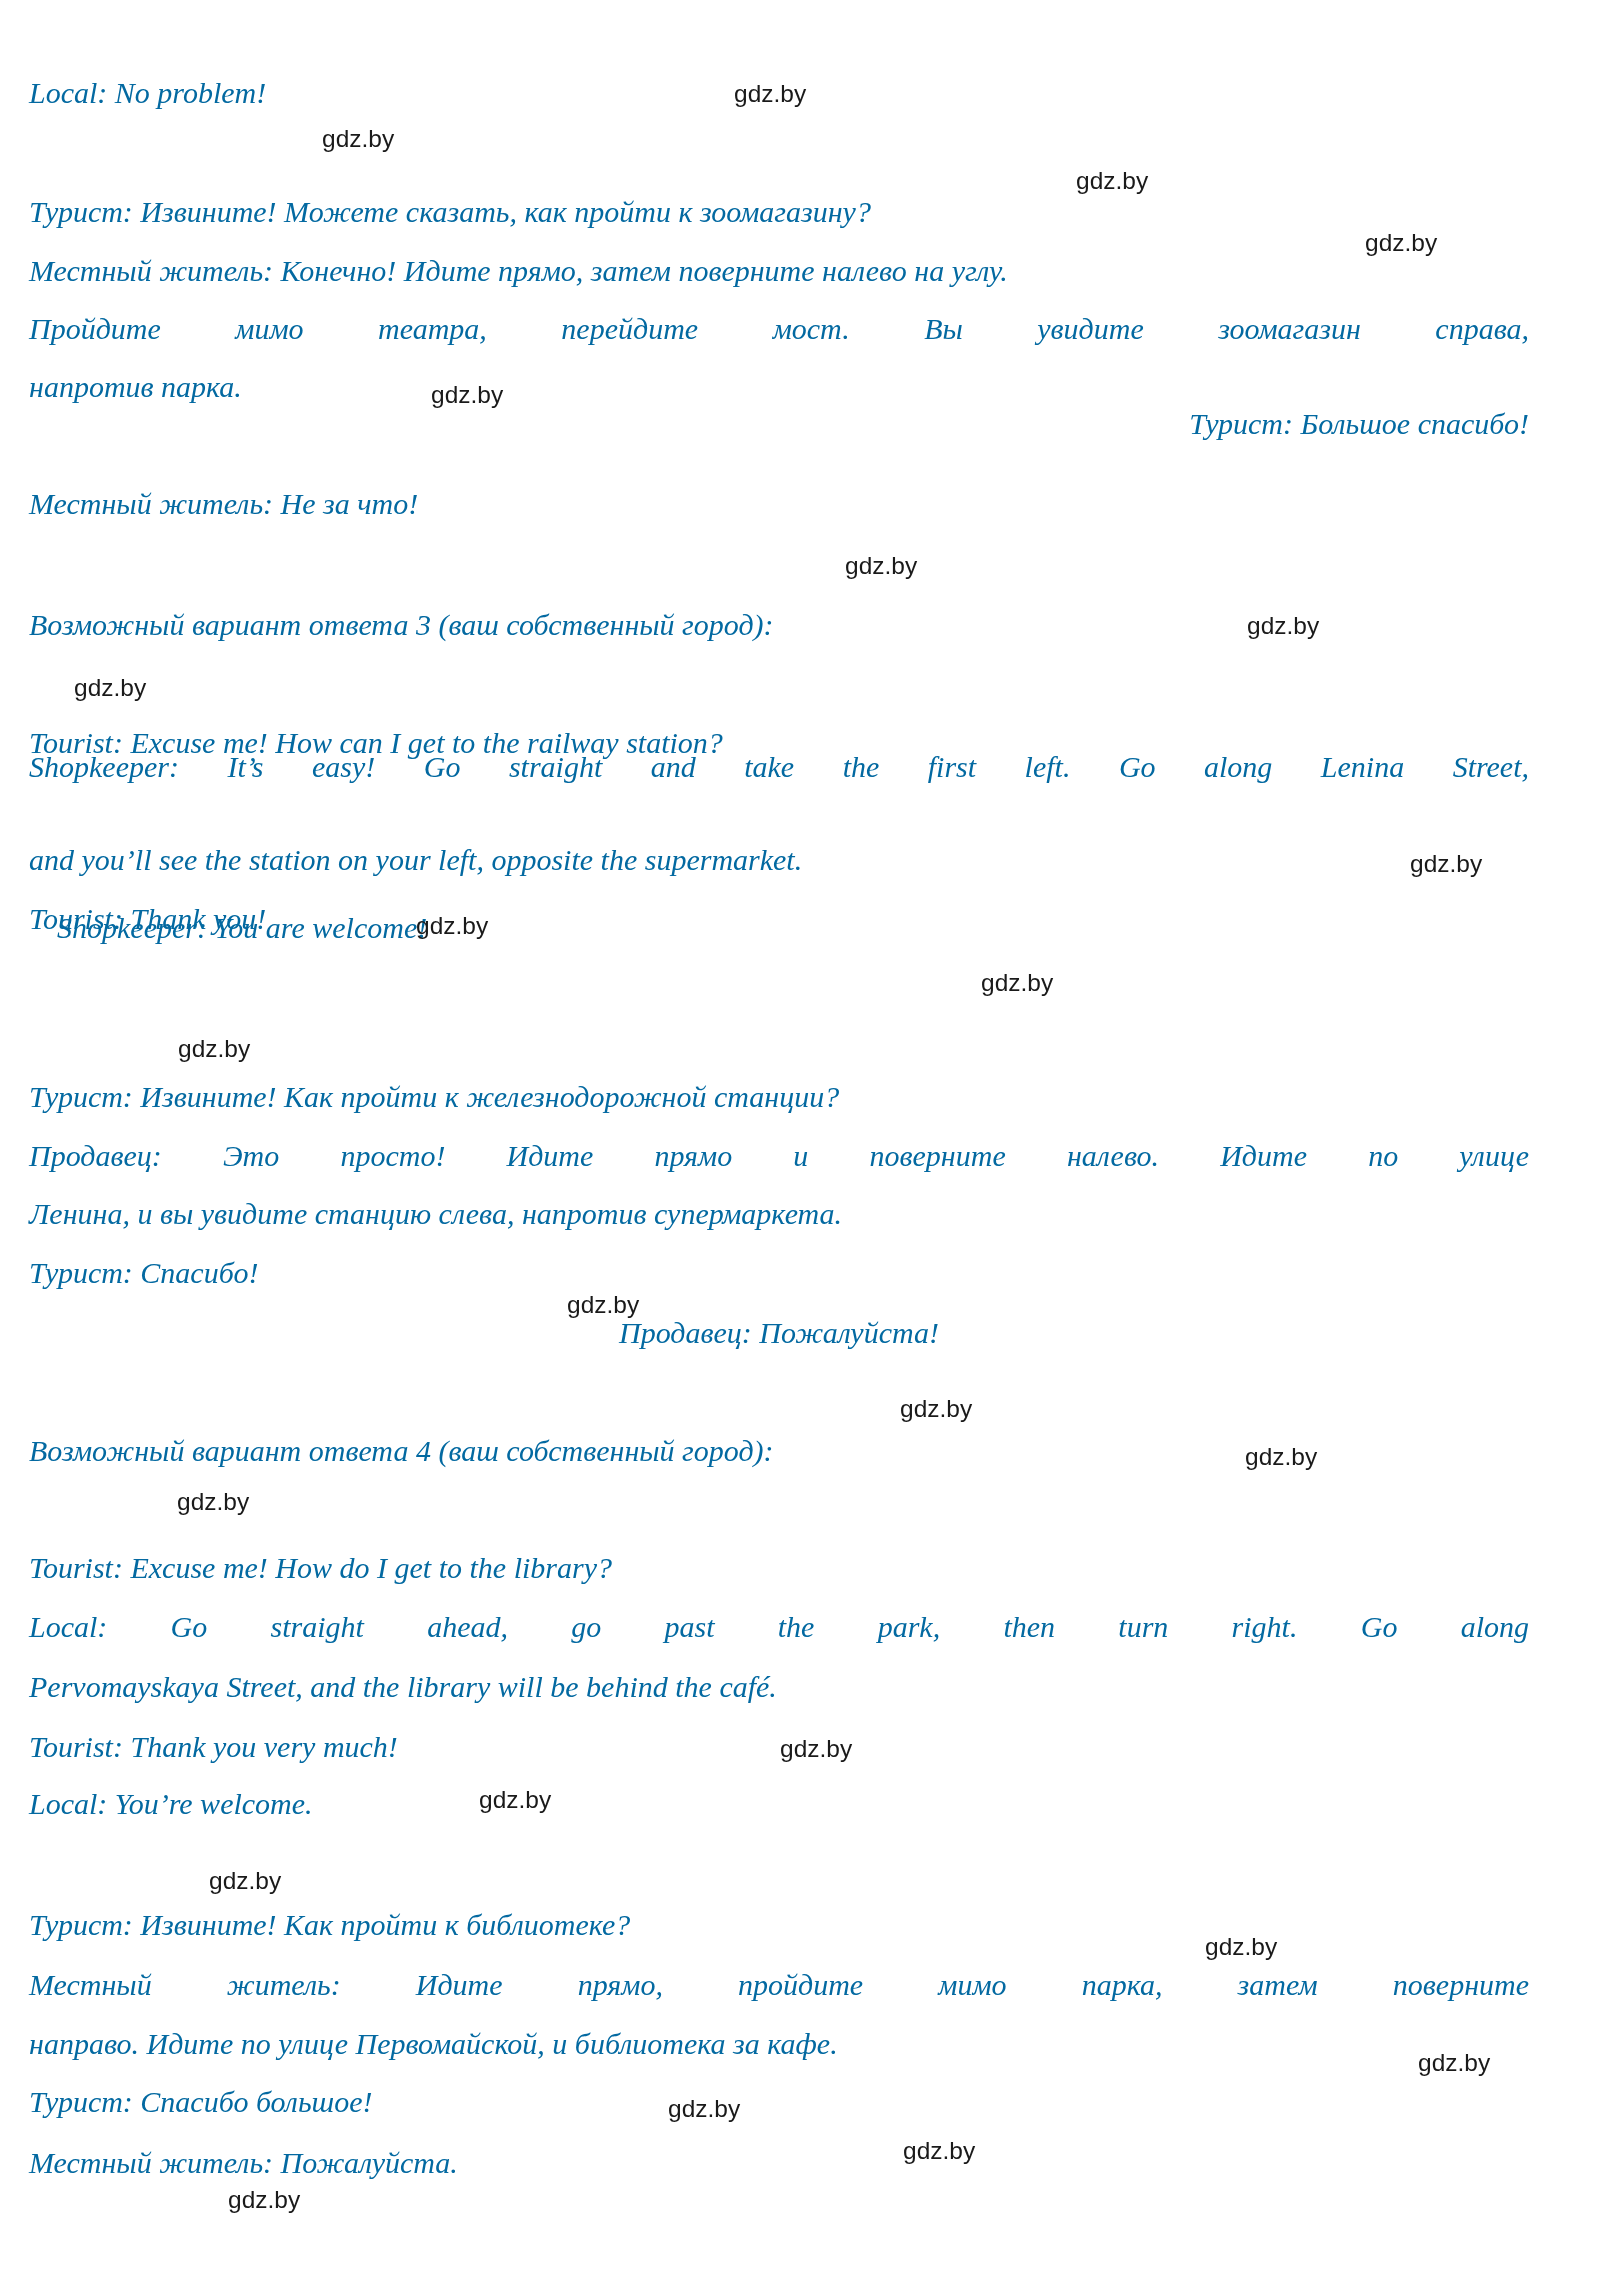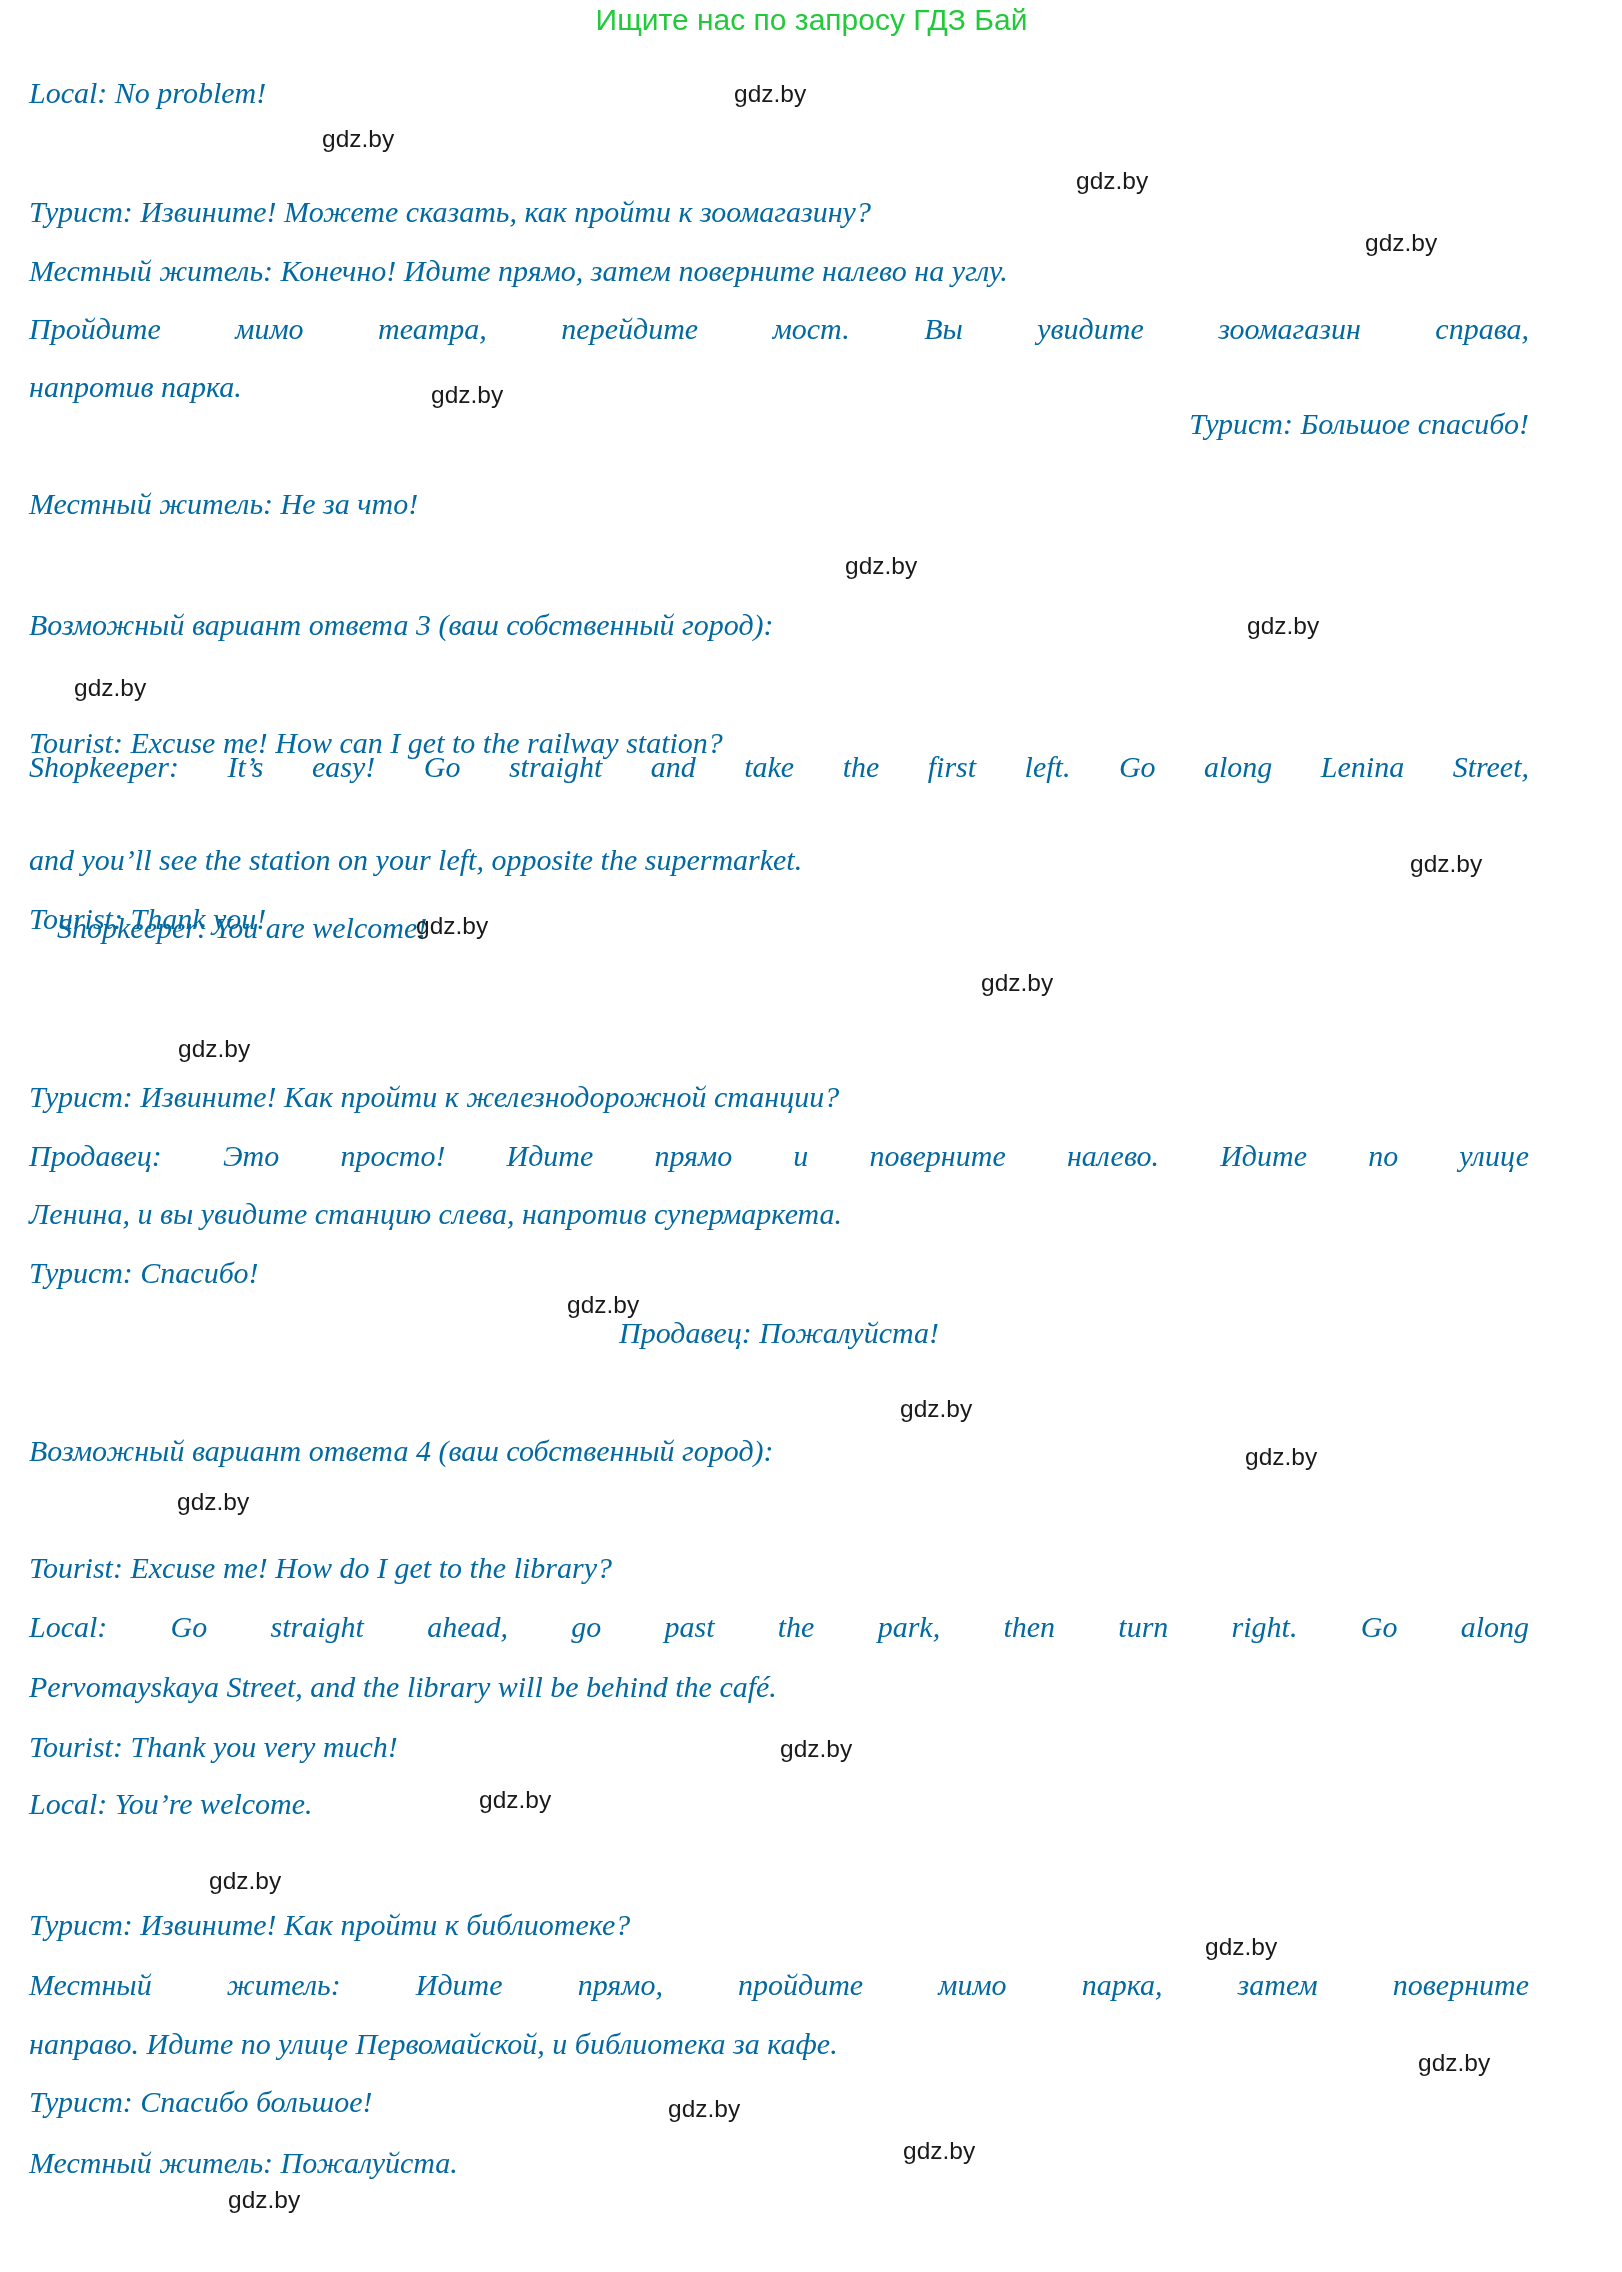--- a/index.html
+++ b/index.html
@@ -23,21 +23,20 @@
   .line.justify { text-align: justify; text-align-last: justify; white-space: normal; }
   .wm {
     position: absolute; font-family: "Liberation Sans", sans-serif;
     font-size: 24.5px; line-height: 1; color: #1a1a1a; white-space: nowrap;
   }
 </style>
 </head>
 <body>
 
 <div class="page">
-  <div class="header" style="color: rgb(34, 201, 58);">Ищите нас по запросу ГДЗ Бай</div>
 
   <div id="lines">
     <div class="line" style="top: 78px;">Local: No problem!</div>
     <div class="line" style="top: 197px;">Турист: Извините! Можете сказать, как пройти к зоомагазину?</div>
     <div class="line" style="top: 256px;">Местный житель: Конечно! Идите прямо, затем поверните налево на углу.</div>
     <div class="line justify" style="top: 314px;">Пройдите мимо театра, перейдите мост. Вы увидите зоомагазин справа,</div>
     <div class="line" style="top: 372px;">напротив парка.</div>
     <div class="line" style="top: 409px; text-align: right;">Турист: Большое спасибо!</div>
     <div class="line" style="top: 489px;">Местный житель: Не за что!</div>
     <div class="line" style="top: 610px;">Возможный вариант ответа 3 (ваш собственный город):</div>

